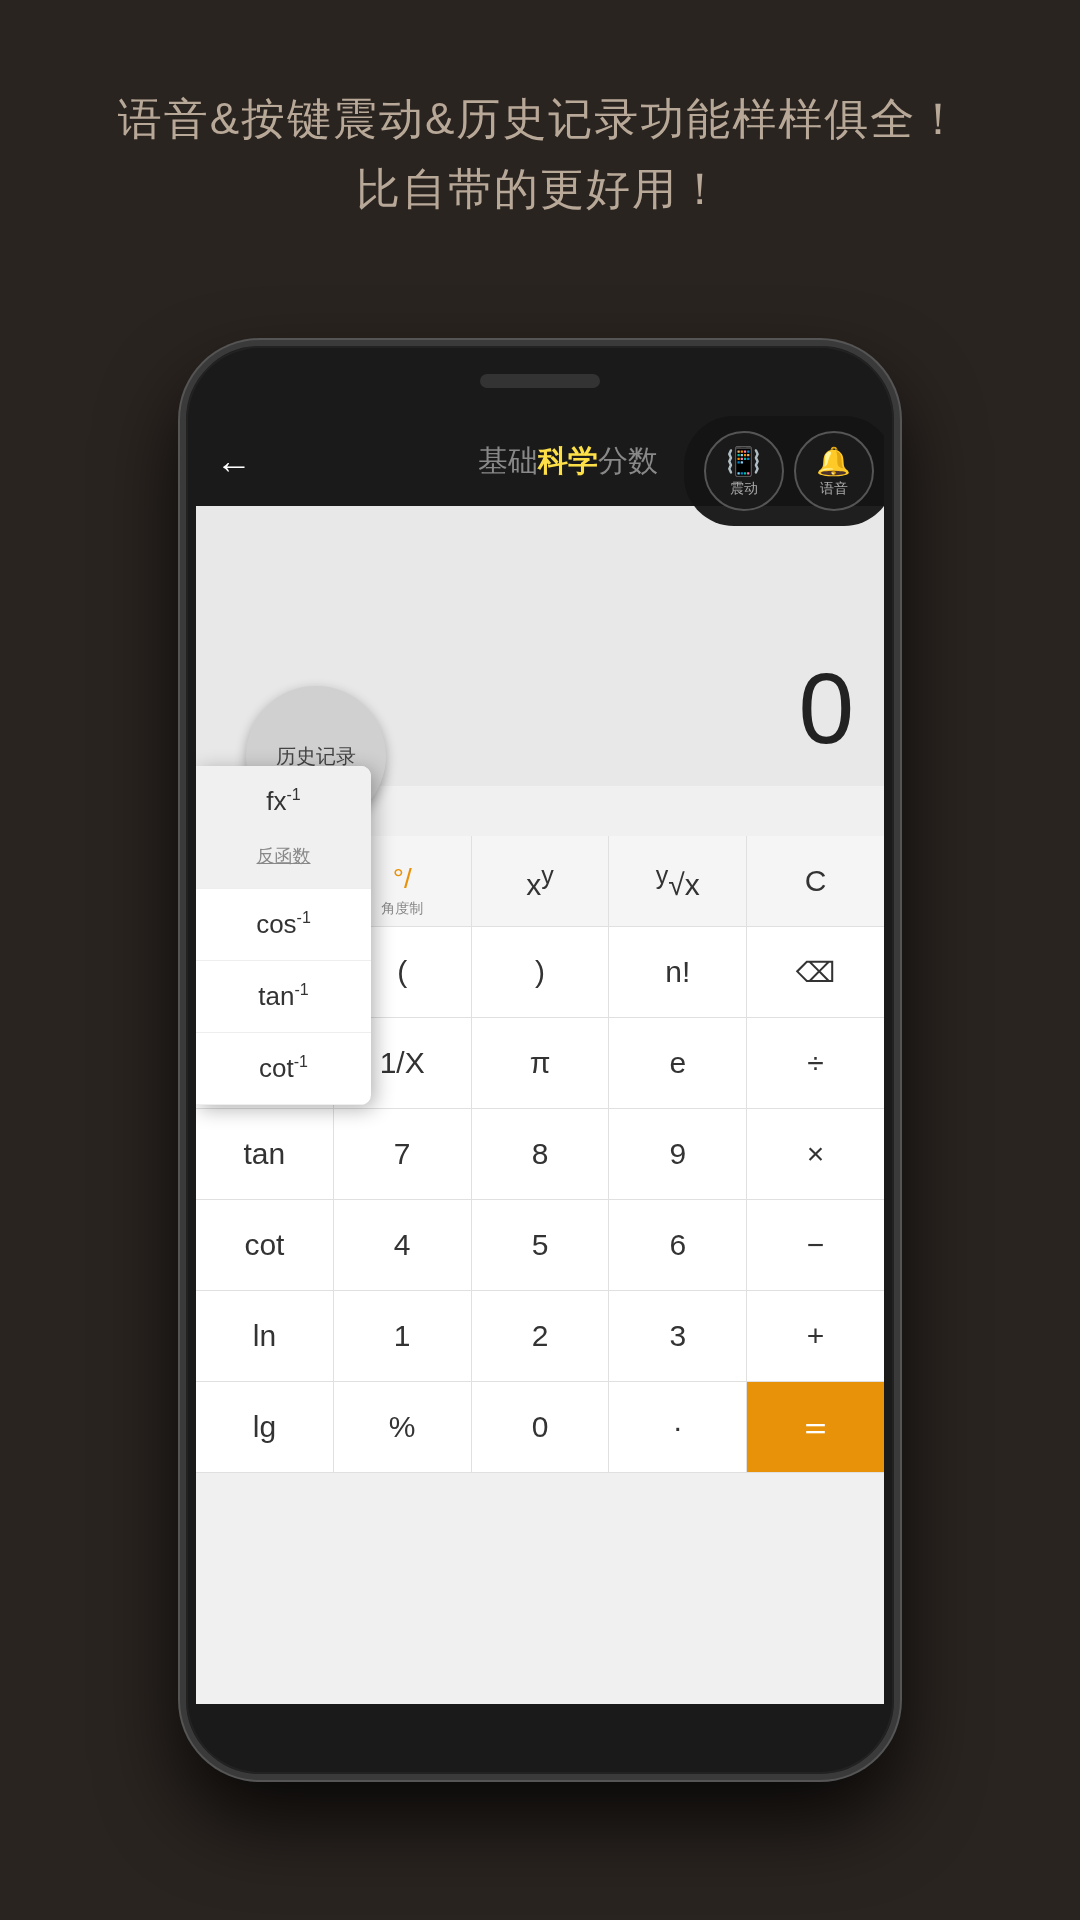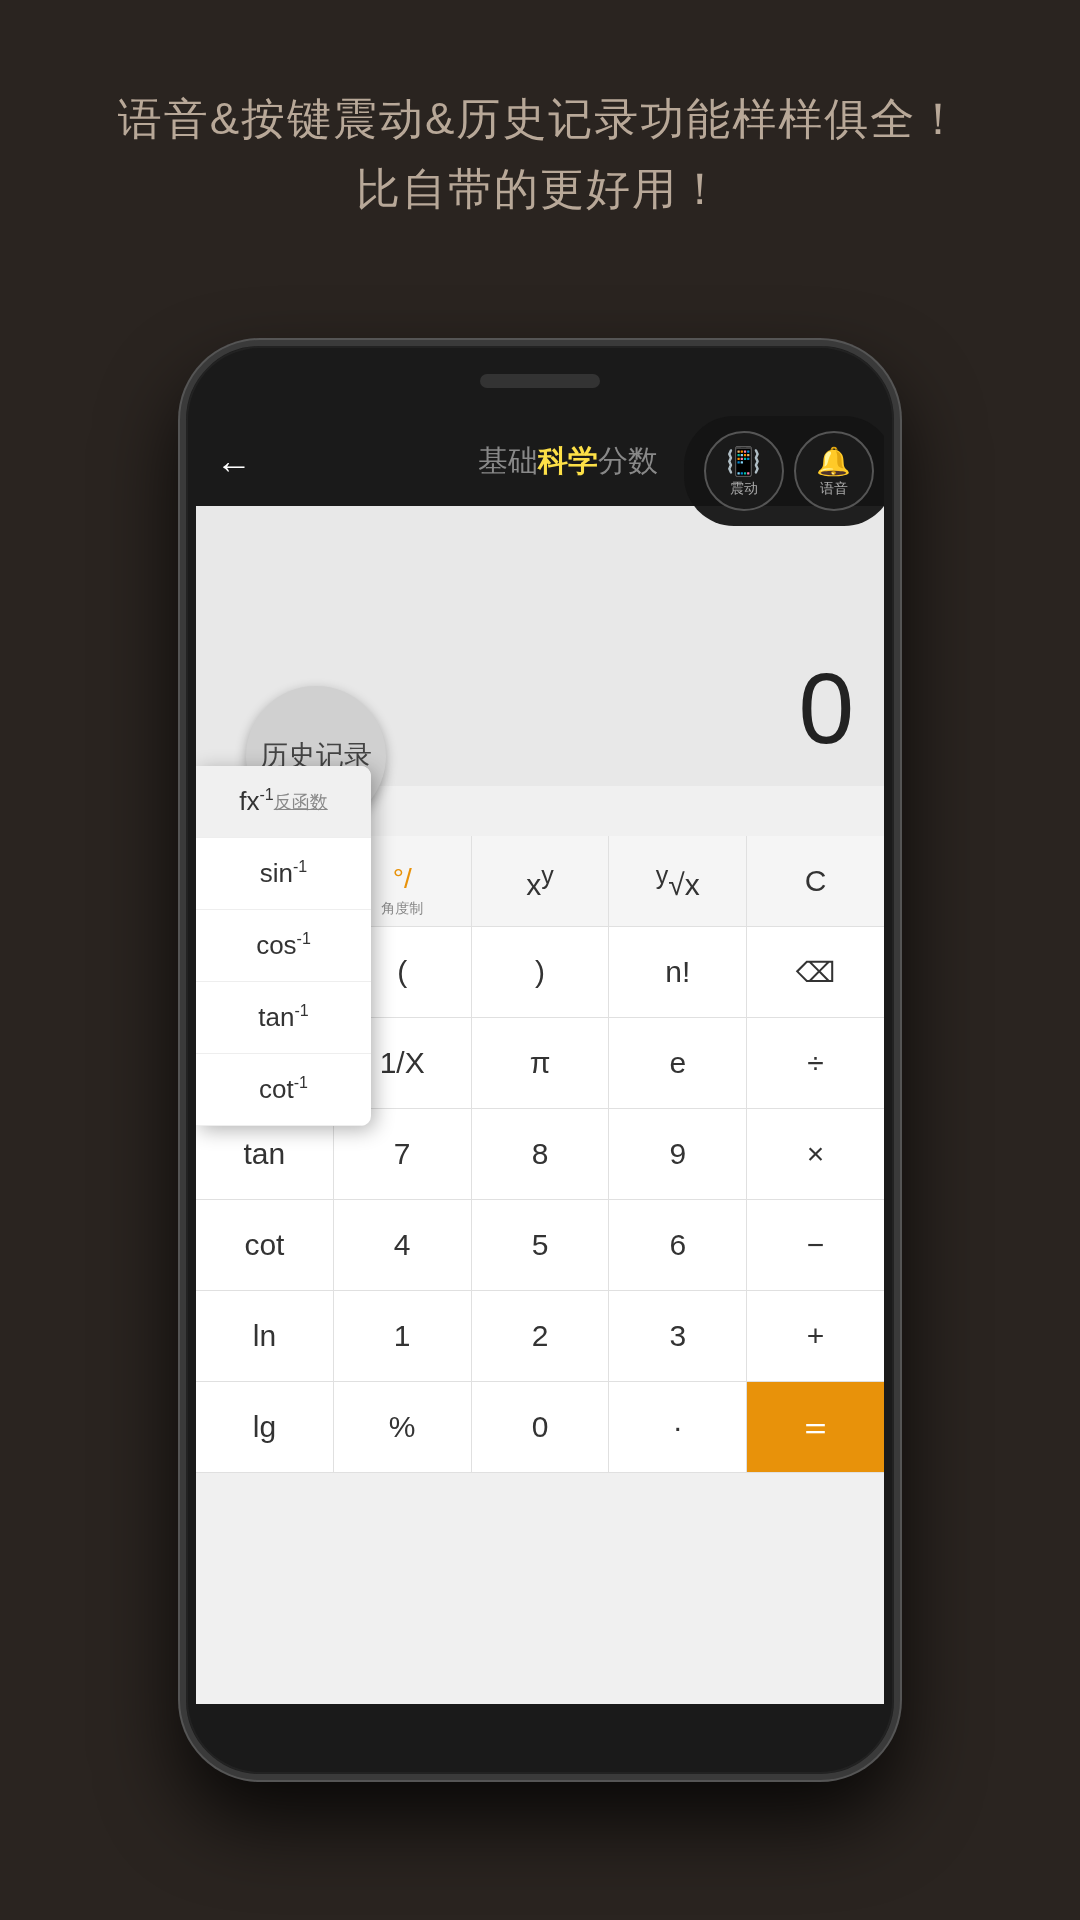--- a/index.html
+++ b/index.html
@@ -203,21 +203,21 @@
       position: absolute;
       bottom: -40px;
       left: 50px;
       width: 140px;
       height: 140px;
       border-radius: 50%;
       background: #d0d0d0;
       display: flex;
       align-items: center;
       justify-content: center;
-      font-size: 28px;
+      font-size: 20px;
       color: #444;
       cursor: pointer;
       z-index: 5;
       box-shadow: 0 4px 12px rgba(0,0,0,0.3);
     }
 
     
     .keyboard {
       background: white;
       position: relative;
@@ -487,26 +487,23 @@
             <span>·</span>
           </div>
           <div class="key key-orange">
             <span style="font-size:36px;color:white;">＝</span>
           </div>
         </div>
 
       </div>
 
       <div class="slide-panel">
-        <div class="panel-item" style="background:#f0f0f0;flex-direction:row;">
+        <div class="panel-item" style="background:#f0f0f0;flex-direction:column;gap:27px;">
           <span>fx<sup>-1</sup></span>
           <span style="font-size:18px;color:#888;text-decoration:underline;">反函数</span>
-        </div>
-        <div class="panel-item">
-          <span>sin<sup>-1</sup></span>
         </div>
         <div class="panel-item">
           <span>cos<sup>-1</sup></span>
         </div>
         <div class="panel-item">
           <span>tan<sup>-1</sup></span>
         </div>
         <div class="panel-item">
           <span>cot<sup>-1</sup></span>
         </div>

